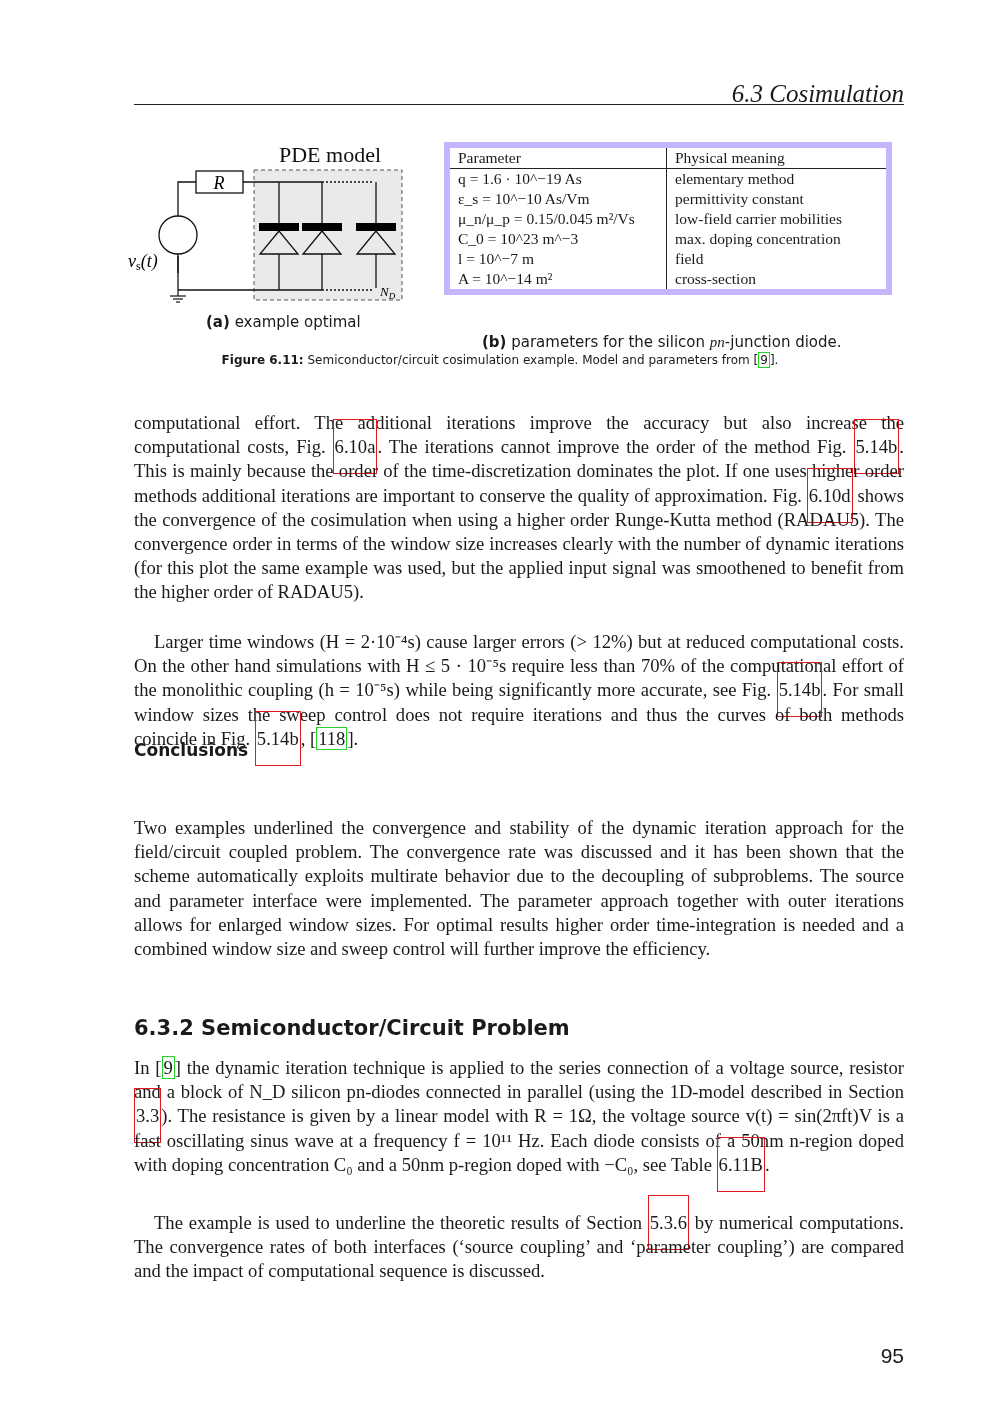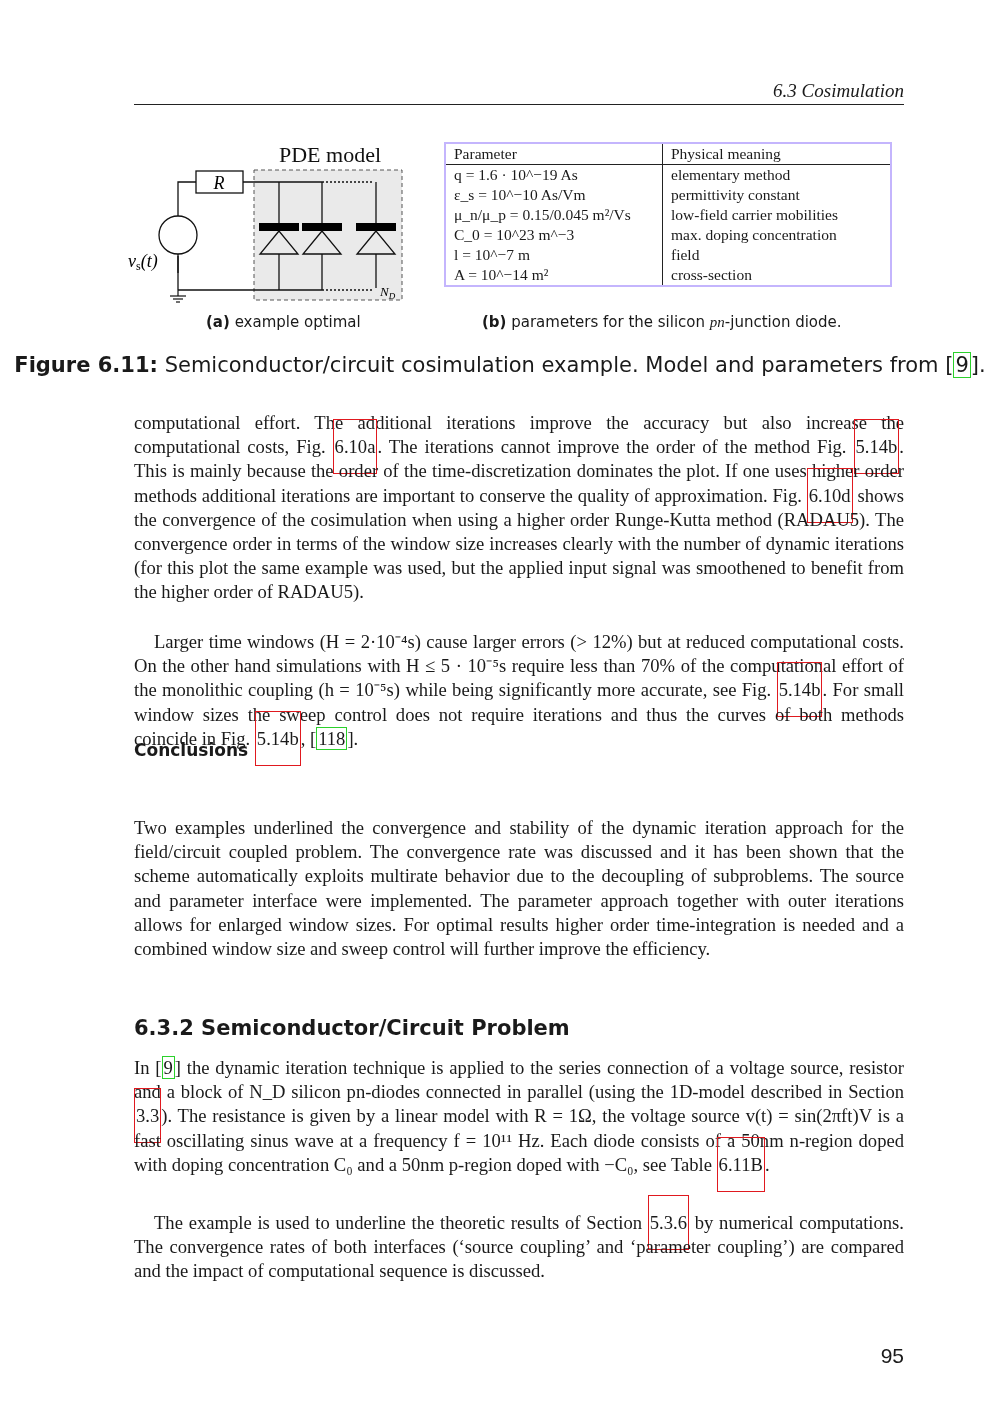--- a/index.html
+++ b/index.html
@@ -1,31 +1,31 @@
 <!DOCTYPE html>
 <html><head>
 <meta charset="utf-8">
 <style>
   html, body { margin:0; padding:0; background:#ffffff; }
   body { width:1000px; height:1415px; position:relative; overflow:hidden;
          font-family:"DejaVu Serif", "Liberation Serif", serif; color:#1a1a1a; }
   .serif { font-family:"Liberation Serif", "DejaVu Serif", serif; }
   .header { position:absolute; left:134px; top:78px; width:770px; height:26px; border-bottom:1.3px solid #222; }
-  .header-text { position:absolute; right:0; top:2px; font-family:"Liberation Serif", serif; font-style:italic; font-size:19px; }
+  .header-text { position:absolute; right:0; top:2px; font-family:"Liberation Serif", serif; font-style:italic; font-size:25px; }
   
   .fig-a { position:absolute; left:122px; top:138px; width:290px; height:170px; }
   .fig-b-table { position:absolute; left:444px; top:142px; width:448px; border-collapse:collapse;
                  font-family:"Liberation Serif", serif; font-size:15.5px; line-height:20px; }
   .fig-b-table th, .fig-b-table td { text-align:left; padding:0 8px; font-weight:normal; white-space:nowrap; }
   .fig-b-table th { border-bottom:1px solid #222; }
-  .fig-b-table { border:2px solid #c4b5fd;padding-left:32px; }
+  .fig-b-table { border:6px solid #c4b5fd;padding-left:32px; }
   .fig-b-table .c1 { border-right:1px solid #222; width:200px; }
   .subcap { position:absolute; top:313px; font-family:"DejaVu Sans", sans-serif; font-size:15px; }
   .subcap b { font-weight:bold; }
-  .figcap { position:absolute; left:0; width:1000px; top:353px; text-align:center; font-family:"DejaVu Sans", sans-serif; font-size:21px; }
+  .figcap { position:absolute; left:0; width:1000px; top:353px; text-align:center; font-family:"DejaVu Sans", sans-serif; font-size:12px; }
   .ref-red { border:1.5px solid #e0191f; padding:16px 1px; }
   .ref-green { border:1.5px solid #2bd12b; padding:0 1px; }
   .body-text { position:absolute; left:134px; width:770px; font-family:"Liberation Serif", serif; font-size:18.6px; line-height:24.2px; text-align:justify; }
   .body-text p { margin:0; }
   .indent { text-indent:20px; }
   .sec-head { position:absolute; left:134px; font-family:"DejaVu Sans", sans-serif; font-weight:bold; }
   .page-num { position:absolute; right:96px; top:1344px; font-family:Liberation Sans, sans-serif; font-size:21px; }
   i { font-style:italic; }
 </style>
 </head>
@@ -107,21 +107,21 @@
         <td class="c1">A = 10^−14 m²</td>
         <td>cross-section</td>
       </tr>
   </tbody>
 </table>
 
 <div class="subcap" style="left:206px;">
   <b>(a)</b>
   <span>example optimal</span>
 </div>
-<div class="subcap" style="left:482px;">
+<div class="subcap" style="left:482px;margin-top:20px;">
   <b>(b)</b>
   <span>parameters for the silicon </span><i class="serif">pn</i><span>-junction diode.</span>
 </div>
 
 <div class="figcap">
   <b>Figure 6.11:</b>
   <span>Semiconductor/circuit cosimulation example. Model and parameters from </span>[<span class="ref-green">9</span>]<span>.</span>
 </div>
 
 <div class="body-text" style="top:411px;">

